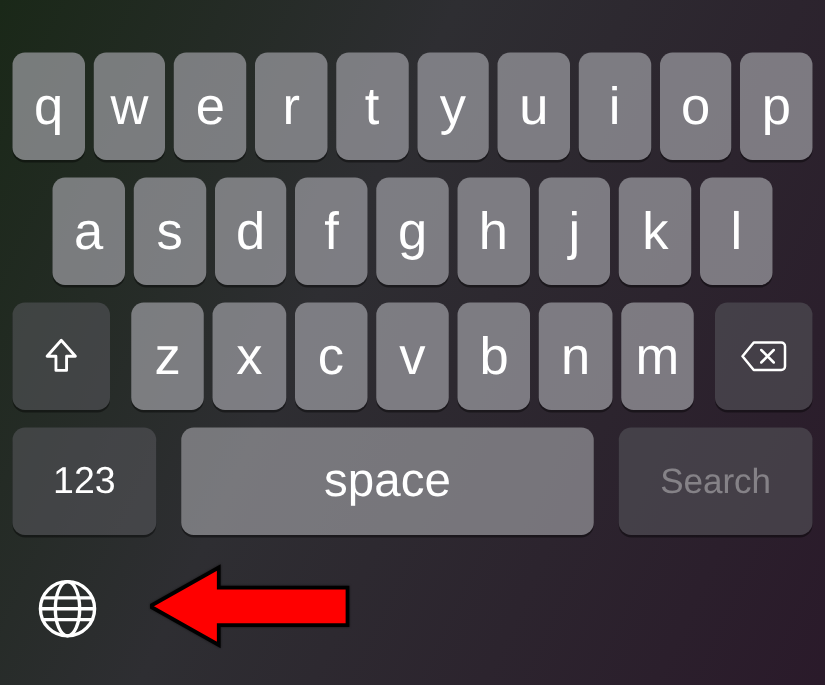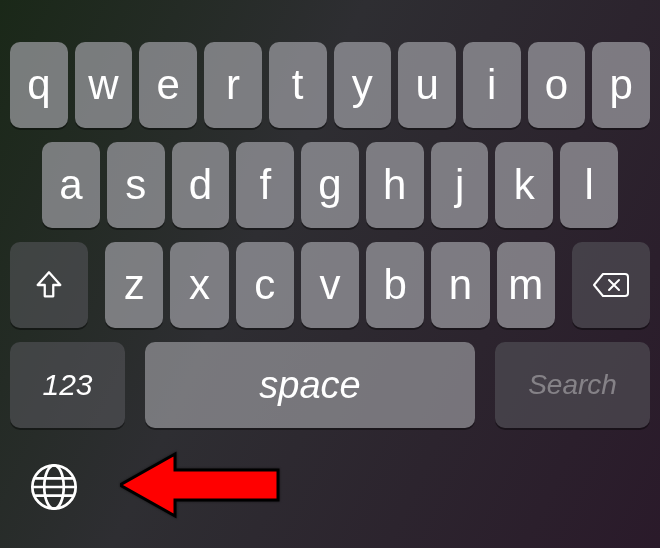--- a/index.html
+++ b/index.html
@@ -42,21 +42,21 @@
     font-weight: 300;
   }
   .row2 { padding: 0 32px; }
   .key-special {
     background: rgba(90,90,95,0.55);
     color: #fff;
   }
   .key-shift, .key-backspace { flex: 0 0 78px; }
   .row3-letters { display: flex; gap: 7px; flex: 1; margin: 0 10px; }
   .row3-letters .key { flex: 1; }
-  .row4 { gap: 20px; font-style: italic; }
+  .row4 { gap: 20px; }
   .key-123 { flex: 0 0 115px; font-size: 30px; font-weight: 400; }
   .key-space {
     flex: 1;
     background: rgba(160,160,165,0.65);
     color: #fff;
     font-size: 38px;
     font-weight: 400;
   }
   .key-search {
     flex: 0 0 155px;

